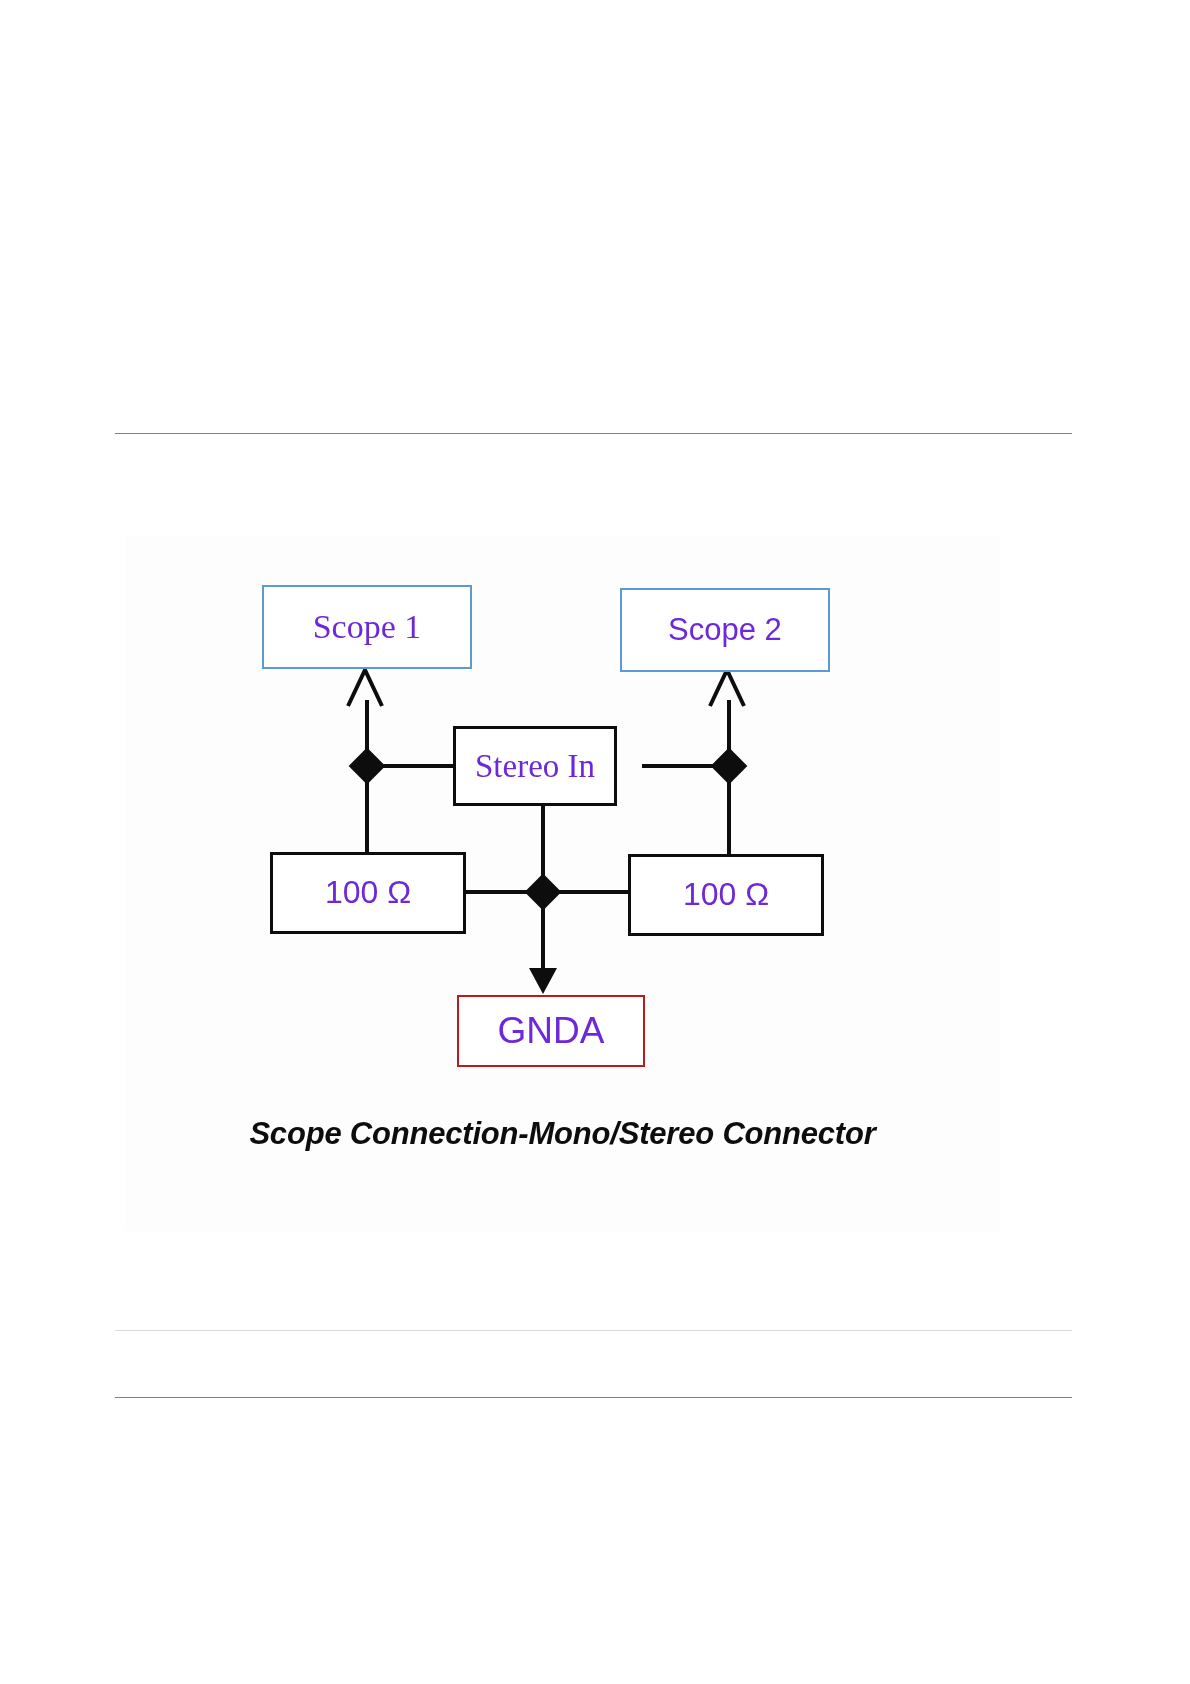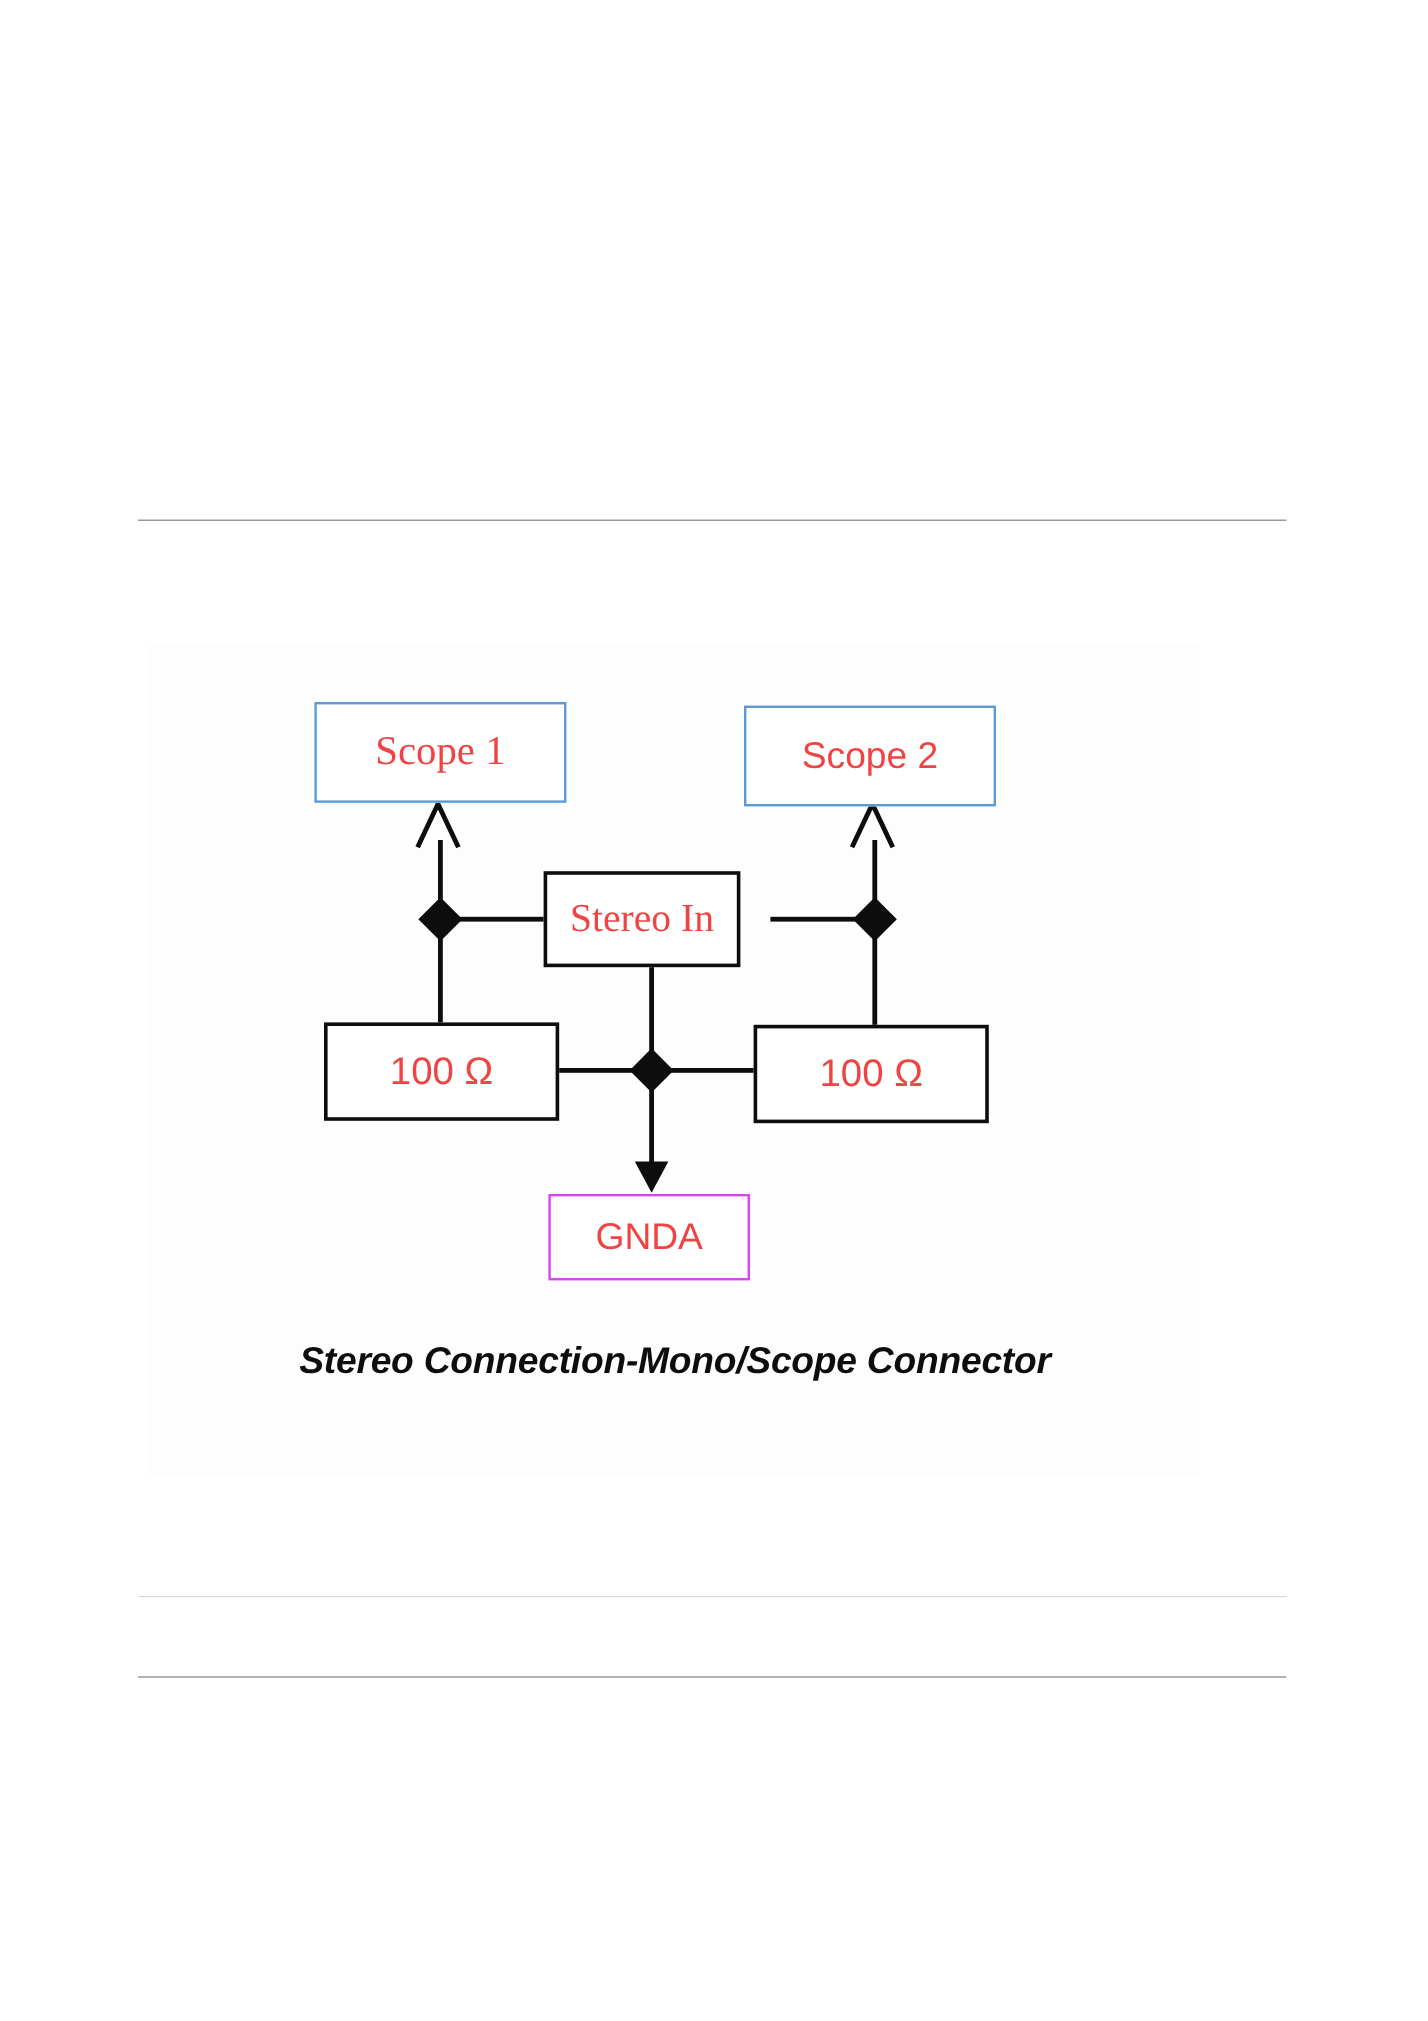--- a/index.html
+++ b/index.html
@@ -44,21 +44,21 @@
 
   
   .node {
     position: absolute;
     box-sizing: border-box;
     background: #ffffff;
     display: flex;
     align-items: center;
     justify-content: center;
     text-align: center;
-    color: #ef4444;
+    color: #6d28d9;
     line-height: 1.05;
     white-space: nowrap;
   }
 
   .node-scope1 {
     left: 262px;  top: 585px;  width: 210px; height: 84px;
     border: 2px solid #5b9bd5;
     font-family: "Liberation Serif", serif;
     font-size: 34px;
   }
@@ -80,24 +80,24 @@
     font-family: "Liberation Sans", sans-serif;
     font-size: 32px;
   }
   .node-res-right {
     left: 628px;  top: 854px;  width: 196px; height: 82px;
     border: 3px solid #0d0d0d;
     font-family: "Liberation Sans", sans-serif;
     font-size: 32px;
   }
   .node-gnda {
-    left: 457px;  top: 995px;  width: 168px; height: 72px;
-    border: 2px solid #d946ef;
-    font-family: "Liberation Sans", sans-serif;
-    font-size: 31px;
+    left: 457px;  top: 995px;  width: 188px; height: 72px;
+    border: 2px solid #b91c1c;
+    font-family: "Liberation Sans", sans-serif;
+    font-size: 37px;
   }
 
   
   .wire {
     position: absolute;
     background: #0d0d0d;
   }
   .wire-v { width: 4px; }
   .wire-h { height: 4px; }
 
@@ -198,18 +198,18 @@
   <div class="diamond diamond-right"></div>
   <div class="diamond diamond-center"></div>
 
   <div class="node node-scope1">Scope 1</div>
   <div class="node node-scope2">Scope 2</div>
   <div class="node node-stereo-in">Stereo In</div>
   <div class="node node-res-left">100 Ω</div>
   <div class="node node-res-right">100 Ω</div>
   <div class="node node-gnda">GNDA</div>
 
-  <div class="caption">Stereo Connection-Mono/Scope Connector</div>
+  <div class="caption">Scope Connection-Mono/Stereo Connector</div>
 
   <div class="rule rule-mid"></div>
   <div class="rule rule-bottom"></div>
 
 </div>
 
 </body></html>

